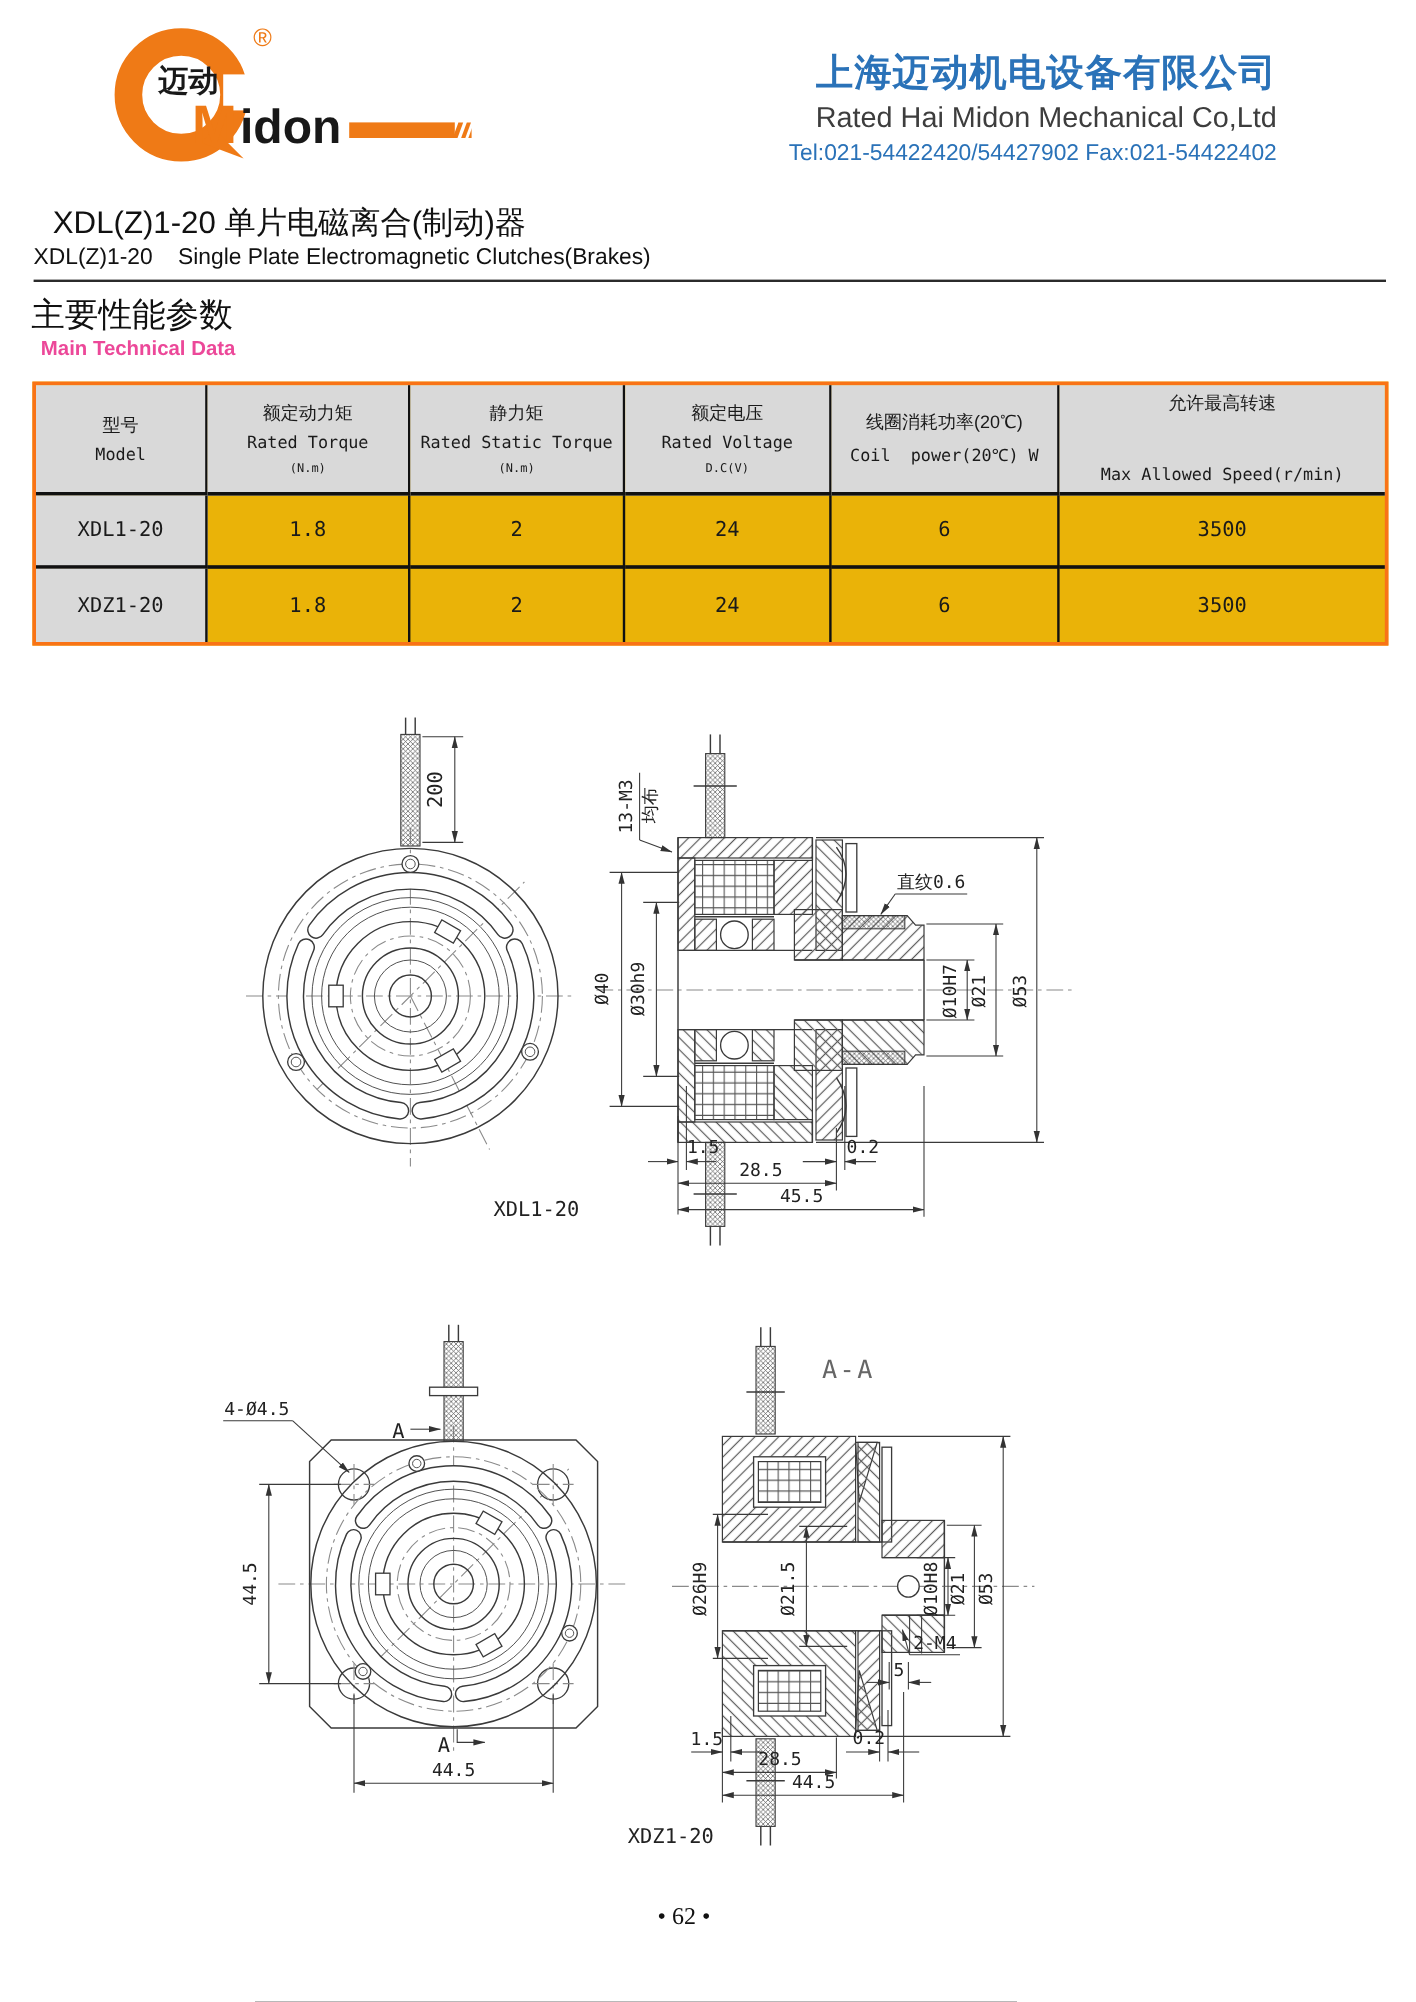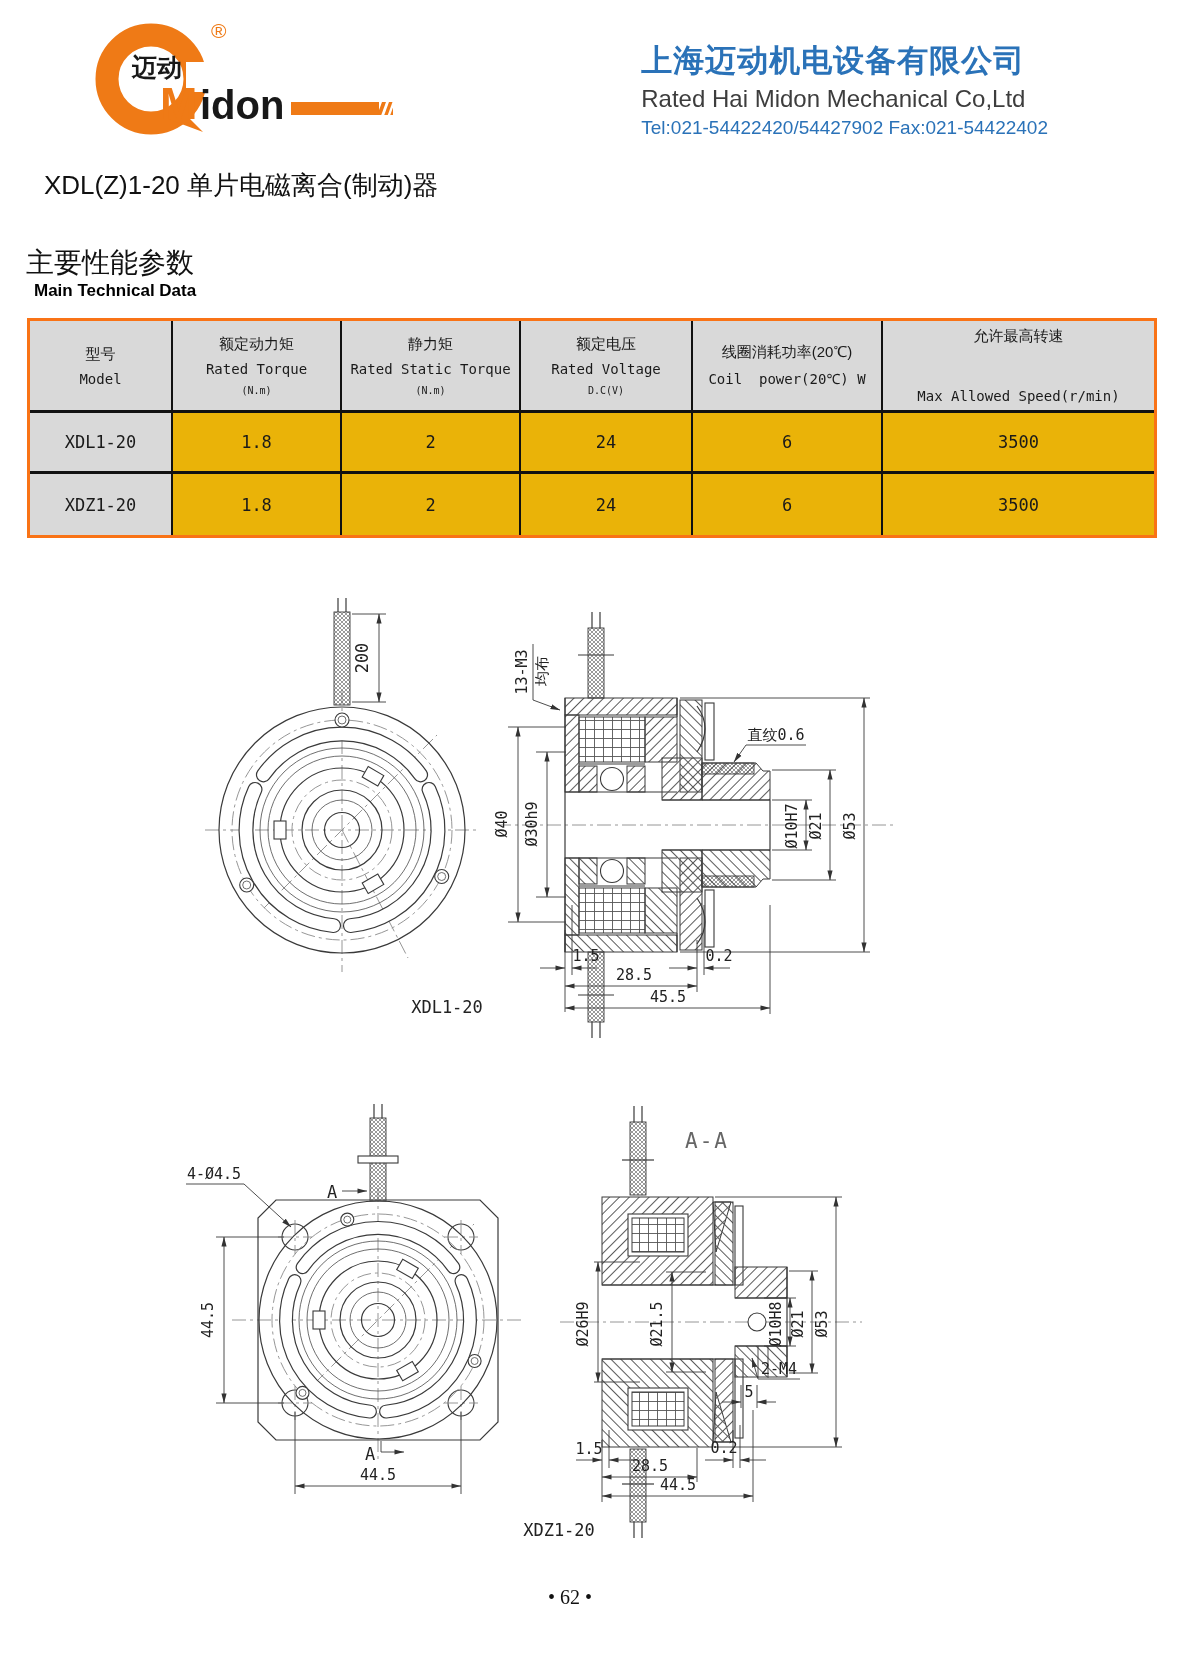--- a/index.html
+++ b/index.html
@@ -1,30 +1,30 @@
 <!DOCTYPE html>
 <html><head>
 <meta charset="utf-8">
 <style>
   html,body{margin:0;padding:0;background:#888;}
   .page{position:relative;width:1180px;height:1668px;background:#fff;margin:0 auto;
         font-family:"Liberation Sans",sans-serif;color:#1a1a1a;overflow:hidden;}
   .pre{white-space:pre;}
   
   .logo{position:absolute;left:48px;top:4px;}
-  .coblock{position:absolute;right:132px;top:40px;}
+  .coblock{position:absolute;right:116px;top:40px;text-align:right;}
   .co-cn{font-size:31px;font-weight:700;color:#2a72b8;letter-spacing:1px;}
   .co-en{font-size:24px;color:#3d3d3d;margin-top:3px;}
   .co-tel{font-size:19px;color:#2a72b8;margin-top:4px;}
   
   .t-cn{position:absolute;left:44px;top:168px;font-size:26px;color:#111;}
   .t-en{position:absolute;left:28px;top:204px;width:1127px;font-size:19px;color:#111;
         padding-bottom:7px;border-bottom:2px solid #2b2b2b;}
   .s-cn{position:absolute;left:26px;top:244px;font-size:28px;color:#111;}
-  .s-en{position:absolute;left:34px;top:281px;font-size:17px;font-weight:700;color:#000000;}
+  .s-en{position:absolute;left:34px;top:281px;font-size:17px;font-weight:700;color:#ec4899;}
   
   .tbl{position:absolute;left:27px;top:318px;width:1124px;border:3px solid #f97316;
        display:grid;grid-template-columns:143px 169px 179px 172px 190px 271px;
        grid-template-rows:92px 61px 61px;background:#eab308;}
   .c{border-right:2px solid #111;border-bottom:3px solid #111;
      display:flex;flex-direction:column;justify-content:center;align-items:center;text-align:center;}
   .c.last{border-right:none;gap:35px;}
   .c.bot{border-bottom:none;}
   .hd{background:#d9d9d9;}
   .mcell{background:#d9d9d9;font-family:"DejaVu Sans Mono",monospace;font-size:17px;}
@@ -76,20 +76,21 @@
     </svg>
   </div>
 
   <div class="coblock">
     <div class="co-cn">上海迈动机电设备有限公司</div>
     <div class="co-en">Rated Hai Midon Mechanical Co,Ltd</div>
     <div class="co-tel">Tel:021-54422420/54427902 Fax:021-54422402</div>
   </div>
 
   <div class="t-cn">XDL(Z)1-20 单片电磁离合(制动)器</div>
+  <div class="t-en pre">XDL(Z)1-20    Single Plate Electromagnetic Clutches(Brakes)</div>
   <div class="s-cn">主要性能参数</div>
   <div class="s-en">Main Technical Data</div>
 
   <div class="tbl">
     <div class="c hd">
       <div class="h-cn">型号</div>
       <div class="h-en">Model</div>
     </div>
     <div class="c hd">
       <div class="h-cn">额定动力矩</div>

